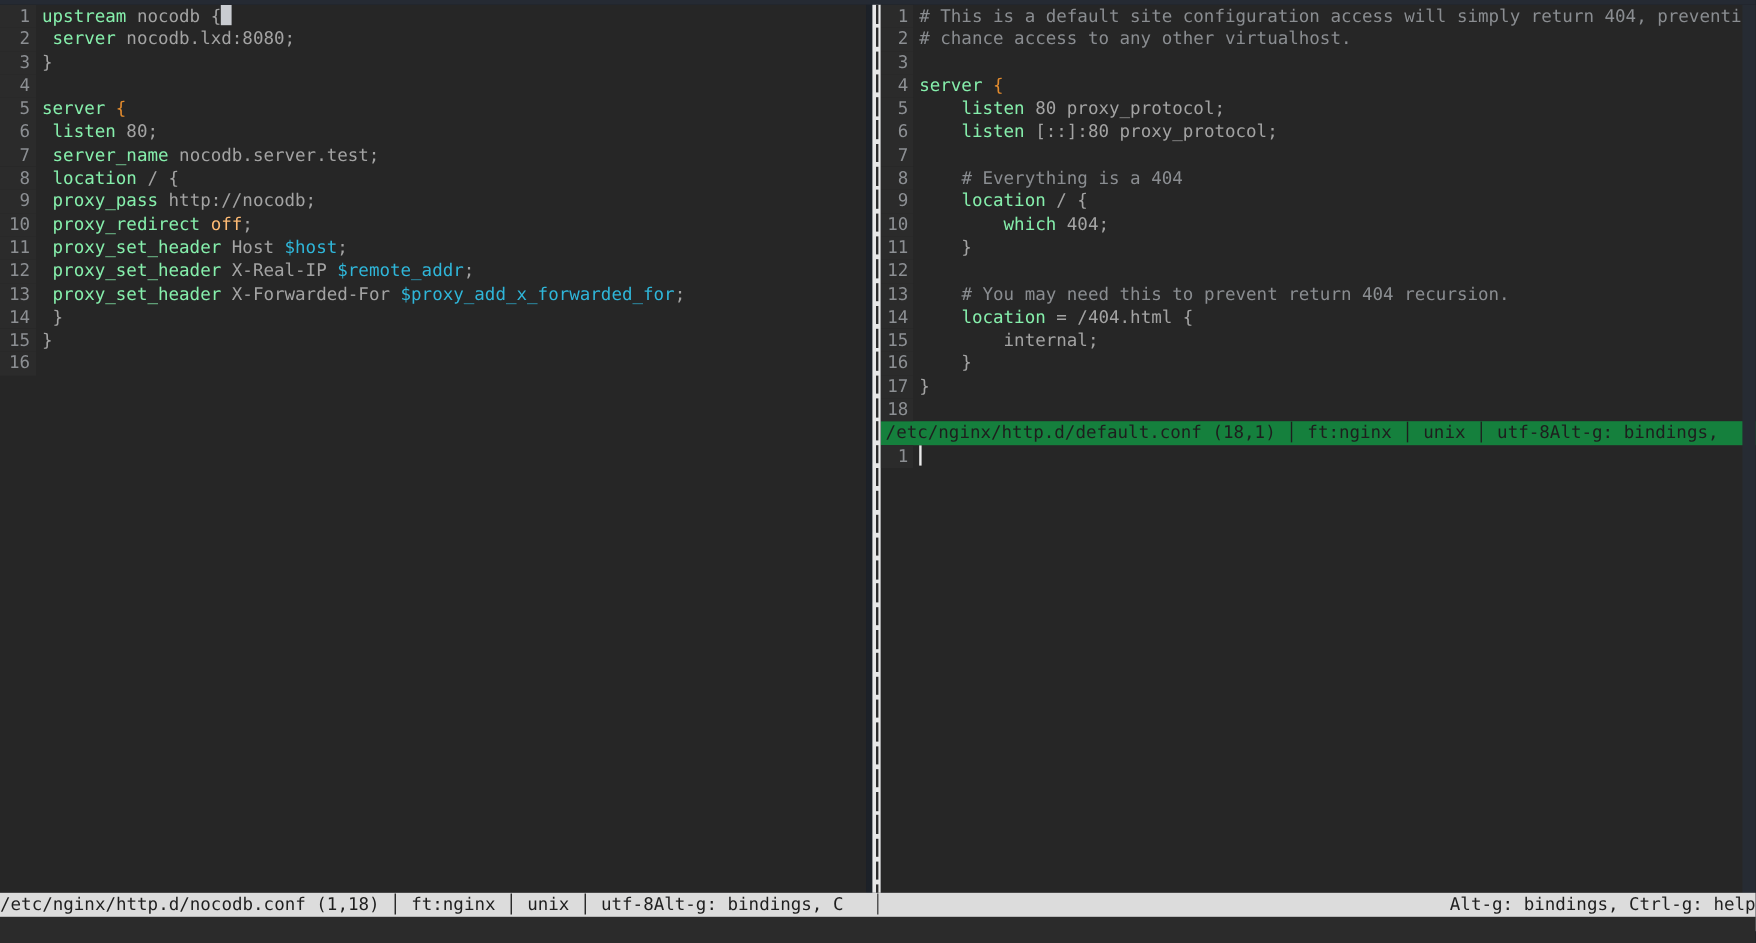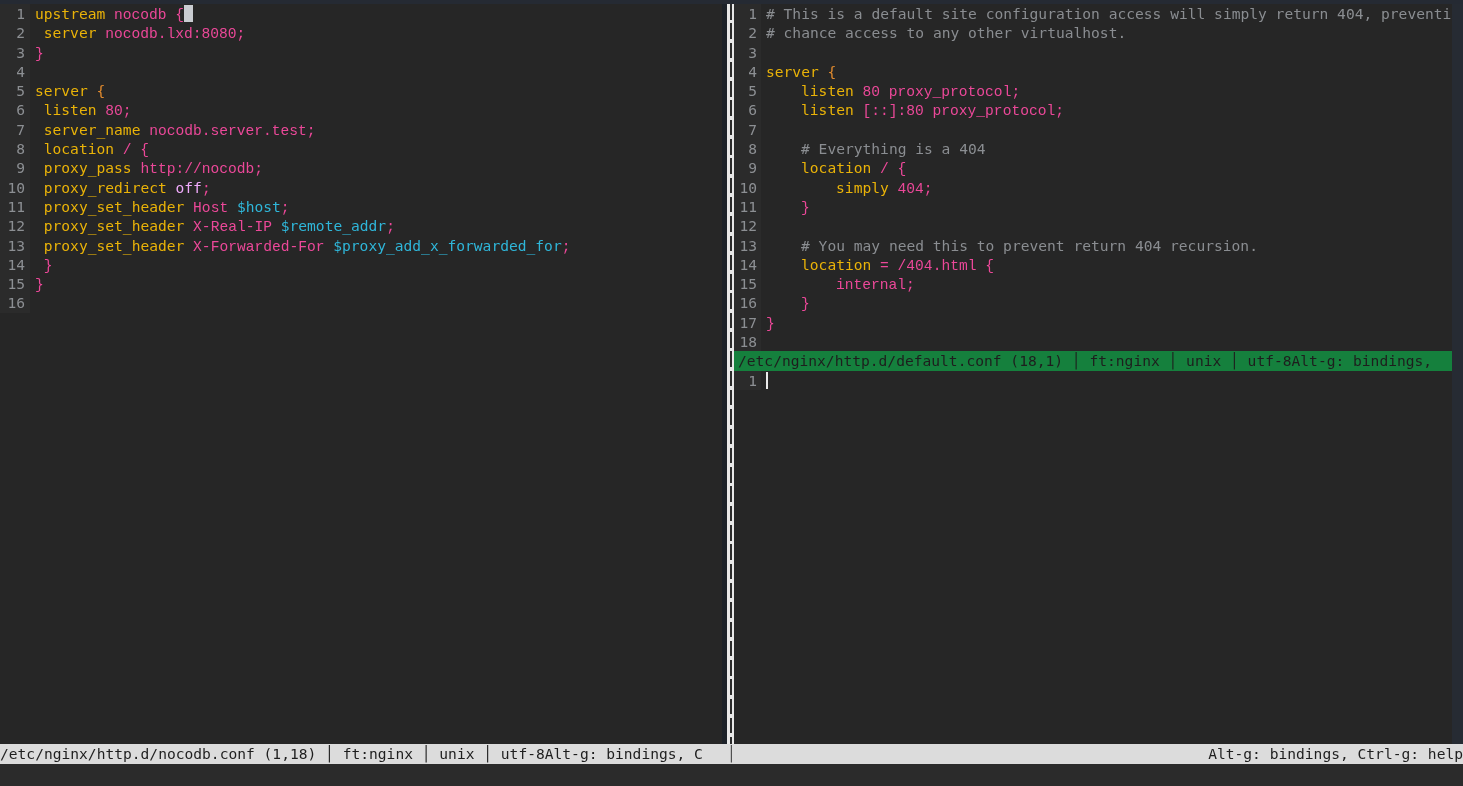--- a/index.html
+++ b/index.html
@@ -36,26 +36,26 @@
   .buffer{position:relative;}
   .row{display:flex;height:19.3px;white-space:pre;}
   .gutter{
     width:30px;min-width:30px;text-align:right;padding-right:5px;
     color:#8c8f93;background:#2b2b2b;box-sizing:border-box;
   }
   #pane-right .gutter{width:27px;min-width:27px;padding-right:4px;}
   .code{padding-left:5px;color:#d8d8d8;flex:1;overflow:hidden;}
 
   
-  .kw      {color:#eab308;}
+  .kw      {color:#86efac;}
   .brace   {color:#e08a2e;}
   .var     {color:#2fb6d9;}
-  .const   {color:#f0abfc;}
+  .const   {color:#fdba74;}
   .cmt     {color:#8a8d91;}
-  .plain   {color:#ec4899;font-family:Liberation Mono, monospace;}
+  .plain   {color:#a3a3a3;}
 
   .cursor{display:inline-block;width:9px;height:17px;vertical-align:-3px;background:#c9ccd1;}
   .cursor-thin{display:inline-block;width:2px;height:17px;vertical-align:-3px;background:#eaeaea;}
 
   
   .statusline{
     height:19.3px;line-height:19.3px;white-space:pre;overflow:hidden;
     background:#15803d;color:#1e1e1e;padding-left:4px;box-sizing:border-box;
     display:flex;
   }
@@ -151,21 +151,21 @@
   <div class="buffer" id="right-buffer">
       <div class="row"><div class="gutter">1</div><div class="code"><span class="cmt"># This is a default site configuration access will simply return 404, preventi</span></div></div>
       <div class="row"><div class="gutter">2</div><div class="code"><span class="cmt"># chance access to any other virtualhost.</span></div></div>
       <div class="row"><div class="gutter">3</div><div class="code"></div></div>
       <div class="row"><div class="gutter">4</div><div class="code"><span class="kw">server</span><span class="plain"> </span><span class="brace">{</span></div></div>
       <div class="row"><div class="gutter">5</div><div class="code"><span class="plain">    </span><span class="kw">listen</span><span class="plain"> 80 proxy_protocol;</span></div></div>
       <div class="row"><div class="gutter">6</div><div class="code"><span class="plain">    </span><span class="kw">listen</span><span class="plain"> [::]:80 proxy_protocol;</span></div></div>
       <div class="row"><div class="gutter">7</div><div class="code"></div></div>
       <div class="row"><div class="gutter">8</div><div class="code"><span class="plain">    </span><span class="cmt"># Everything is a 404</span></div></div>
       <div class="row"><div class="gutter">9</div><div class="code"><span class="plain">    </span><span class="kw">location</span><span class="plain"> / {</span></div></div>
-      <div class="row"><div class="gutter">10</div><div class="code"><span class="plain">        </span><span class="kw">simply</span><span class="plain"> 404;</span></div></div>
+      <div class="row"><div class="gutter">10</div><div class="code"><span class="plain">        </span><span class="kw">which</span><span class="plain"> 404;</span></div></div>
       <div class="row"><div class="gutter">11</div><div class="code"><span class="plain">    }</span></div></div>
       <div class="row"><div class="gutter">12</div><div class="code"></div></div>
       <div class="row"><div class="gutter">13</div><div class="code"><span class="plain">    </span><span class="cmt"># You may need this to prevent return 404 recursion.</span></div></div>
       <div class="row"><div class="gutter">14</div><div class="code"><span class="plain">    </span><span class="kw">location</span><span class="plain"> = /404.html {</span></div></div>
       <div class="row"><div class="gutter">15</div><div class="code"><span class="plain">        internal;</span></div></div>
       <div class="row"><div class="gutter">16</div><div class="code"><span class="plain">    }</span></div></div>
       <div class="row"><div class="gutter">17</div><div class="code"><span class="plain">}</span></div></div>
       <div class="row"><div class="gutter">18</div><div class="code"></div></div>
     </div>
 

